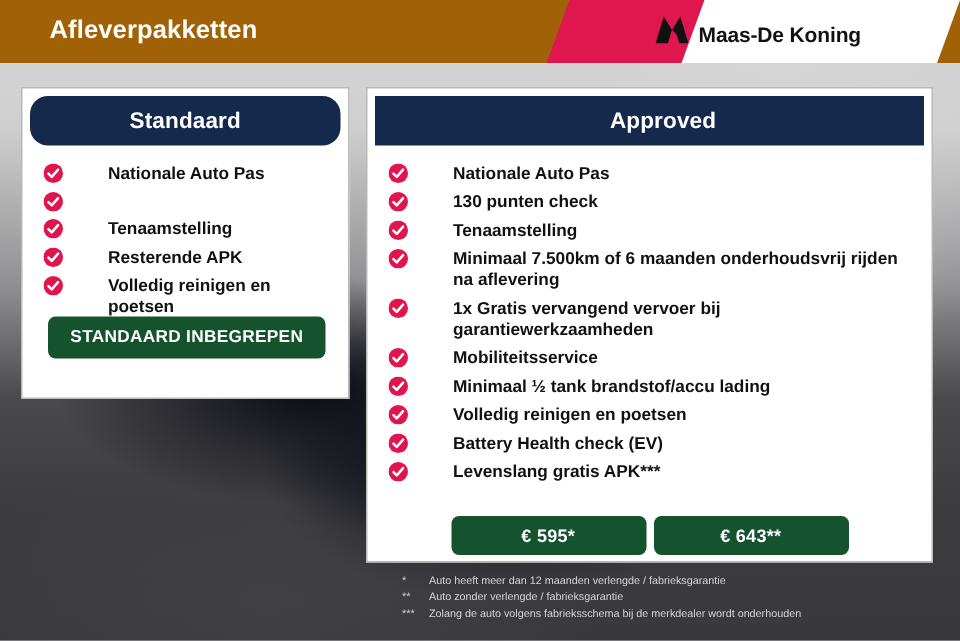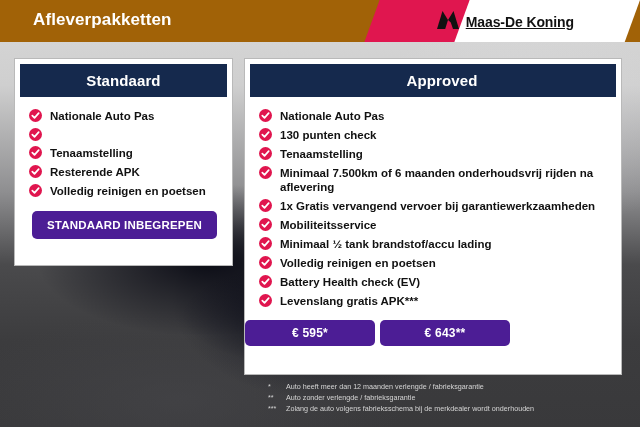--- a/index.html
+++ b/index.html
@@ -83,42 +83,41 @@
     align-items: center;
     gap: 7px;
   }
   .brand-mark { display: block; }
   .brand-name {
     color: #111111;
     font-size: 14px;
     font-weight: bold;
     letter-spacing: -0.1px;
     white-space: nowrap;
-    text-decoration: underline;
   }
 
   
   .card {
     position: absolute;
     background: #ffffff;
     border: 1px solid #b9b9b9;
     z-index: 4;
   }
   .card-std  { left: 14px;  top: 58px; width: 219px; height: 208px; }
   .card-appr { left: 244px; top: 58px; width: 378px; height: 317px; }
 
   .card-head {
     background: #15294d;
     color: #ffffff;
     text-align: center;
     font-weight: bold;
     font-size: 15px;
     letter-spacing: 0.1px;
   }
-  .card-std .card-head  { height: 33px; line-height: 33px; margin: 5px 5px 0 5px; }
+  .card-std .card-head  { height: 33px; line-height: 33px; margin: 5px 5px 0 5px; border-radius: 12px; }
   .card-appr .card-head { height: 33px; line-height: 33px; margin: 5px 5px 0 5px; padding-left: 18px; }
 
   .feature-list { list-style: none; }
   .card-std .feature-list  { margin: 12px 0 0 14px; }
   .card-appr .feature-list { margin: 12px 0 0 14px; }
 
   .feature-item {
     display: flex;
     align-items: flex-start;
     gap: 8px;
@@ -128,46 +127,46 @@
     font-weight: bold;
     line-height: 14px;
   }
   .card-appr .feature-item { margin-bottom: 5px; }
 
   .check-icon {
     flex: 0 0 auto;
     width: 13px; height: 13px;
     margin-top: 0px;
   }
-  .feature-text { padding-right: 6px; }
+  .feature-text { padding-right: 6px; margin-left: 22px; }
 
   
   .btn-pink {
-    background: #4c1d95;
+    background: #14532d;
     color: #ffffff;
     font-weight: bold;
     border: none;
     border-radius: 5px;
     text-align: center;
     font-family: inherit;
     cursor: pointer;
   }
   .btn-std-included {
     position: absolute;
     left: 17px; bottom: 26px;
     width: 185px; height: 28px;
     font-size: 11.5px;
     letter-spacing: 0.2px;
   }
   .price-row {
     position: absolute;
-    left: 0; bottom: 28px;
+    left: 0; bottom: 4px;
     width: 100%;
     display: flex;
-    justify-content: flex-start;
+    justify-content: center;
     gap: 5px;
   }
   .btn-price {
     width: 130px; height: 26px;
     font-size: 12px;
     letter-spacing: 0.2px;
   }
 
   
   .footnotes {

